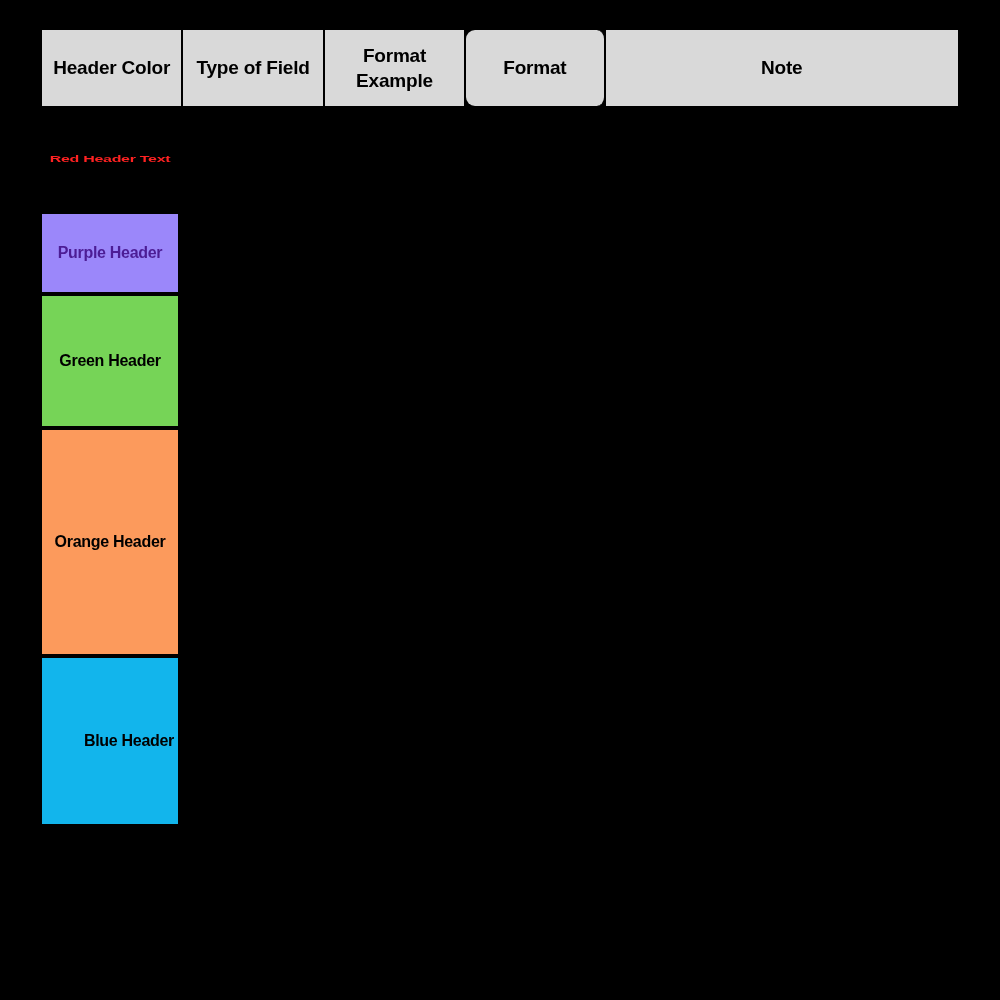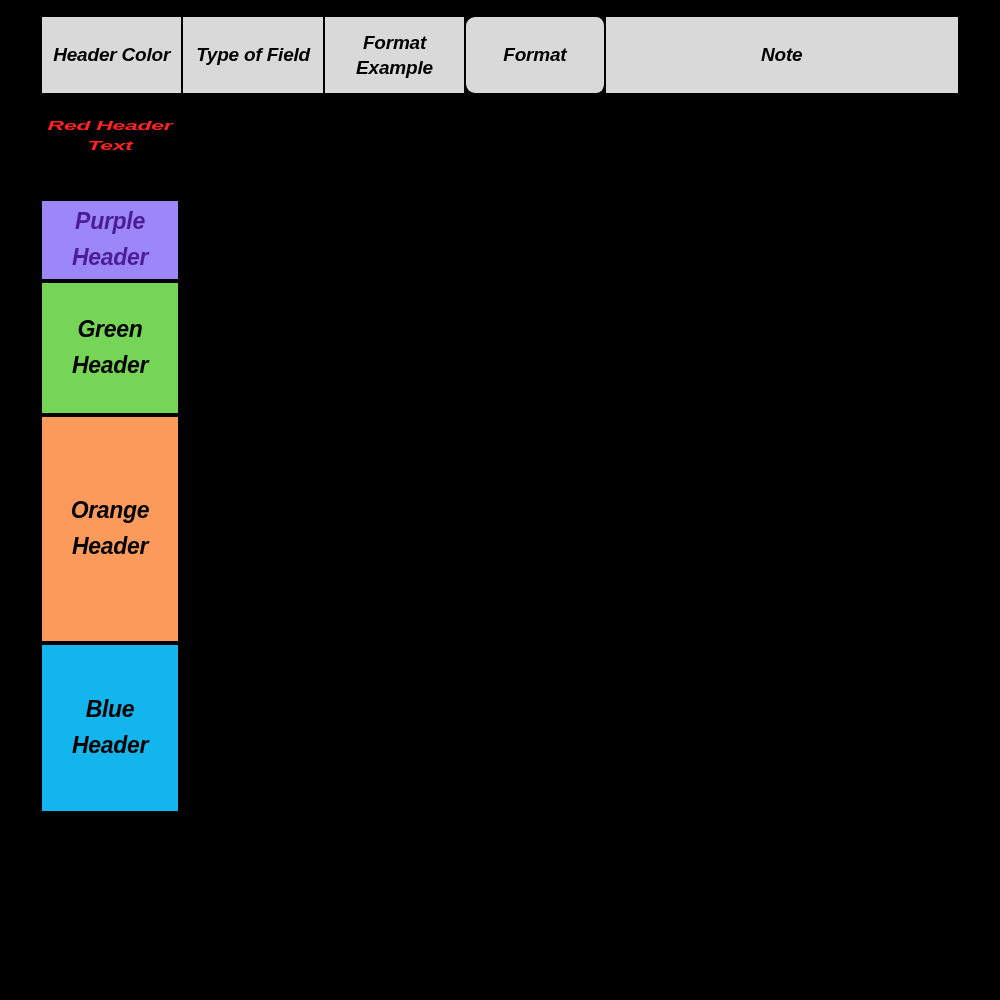--- a/index.html
+++ b/index.html
@@ -13,23 +13,22 @@
     height: 1000px;
     position: relative;
     overflow: hidden;
     font-family: "Liberation Sans", sans-serif;
     -webkit-font-smoothing: antialiased;
   }
 
   #legend-table {
     position: absolute;
     left: 40px;
-    top: 15px;
+    top: 28px;
     width: 920px;
-    font-style: italic;
   }
 
   
   .header-row {
     display: flex;
     width: 920px;
     height: 80px;
     box-sizing: border-box;
     border: 2px solid #000000;
   }
@@ -68,21 +67,21 @@
     position: relative;
     width: 140px;
     box-sizing: border-box;
     border: 2px solid #000000;
     display: flex;
     align-items: center;
     justify-content: center;
     text-align: center;
     color: #000000;
     font-weight: bold;
-    font-size: 23px;
+    font-size: 16px;
     line-height: 1.55;
     letter-spacing: -0.3px;
     padding: 0 4px;
   }
 
   
   .swatch-row.is-red {
     background: #000000;
     border-color: #000000;
     color: #ff2222;
@@ -95,21 +94,21 @@
   }
 
   .swatch-label { display: block; }
 
   
   .row-red    { height: 96px; }
   .row-yellow { height: 134px; }
   .row-purple { height: 82px; }
   .row-green  { height: 134px; }
   .row-orange { height: 228px; }
-  .row-blue   { height: 170px; }
+  .row-blue   { height: 170px; justify-content: flex-end; }
 
   
   .body-blank-region {
     position: absolute;
     left: 140px;
     top: 88px;
     width: 780px;
     height: 856px;
     background: #000000;
   }

